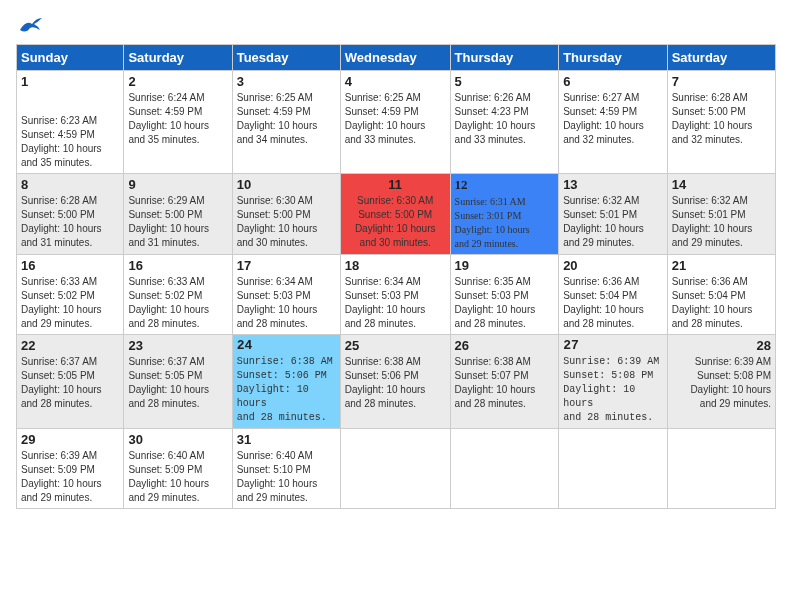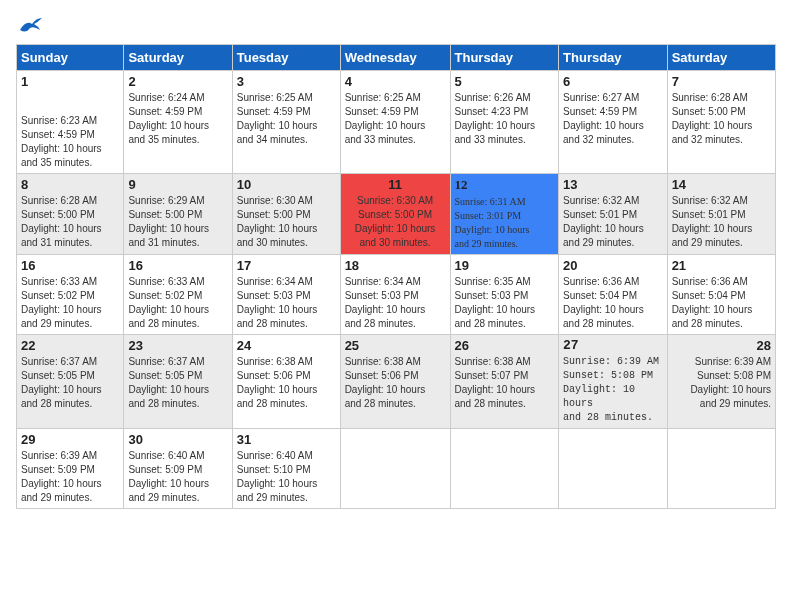--- a/index.html
+++ b/index.html
@@ -270,21 +270,21 @@
 Daylight: 10 hours
 and 28 minutes.</div>
         </td>
         <td style="background: rgb(235, 235, 235);">
           <span class="day-num">23</span>
           <div class="day-info" style="white-space: pre-line;">Sunrise: 6:37 AM
 Sunset: 5:05 PM
 Daylight: 10 hours
 and 28 minutes.</div>
         </td>
-        <td style="background: #ffffff;">
+        <td style="background: #7dd3fc; font-family: Liberation Mono, monospace;">
           <span class="day-num">24</span>
           <div class="day-info" style="white-space: pre-line;">Sunrise: 6:38 AM
 Sunset: 5:06 PM
 Daylight: 10 hours
 and 28 minutes.</div>
         </td>
         <td style="background: rgb(235, 235, 235);">
           <span class="day-num">25</span>
           <div class="day-info" style="white-space: pre-line;">Sunrise: 6:38 AM
 Sunset: 5:06 PM

